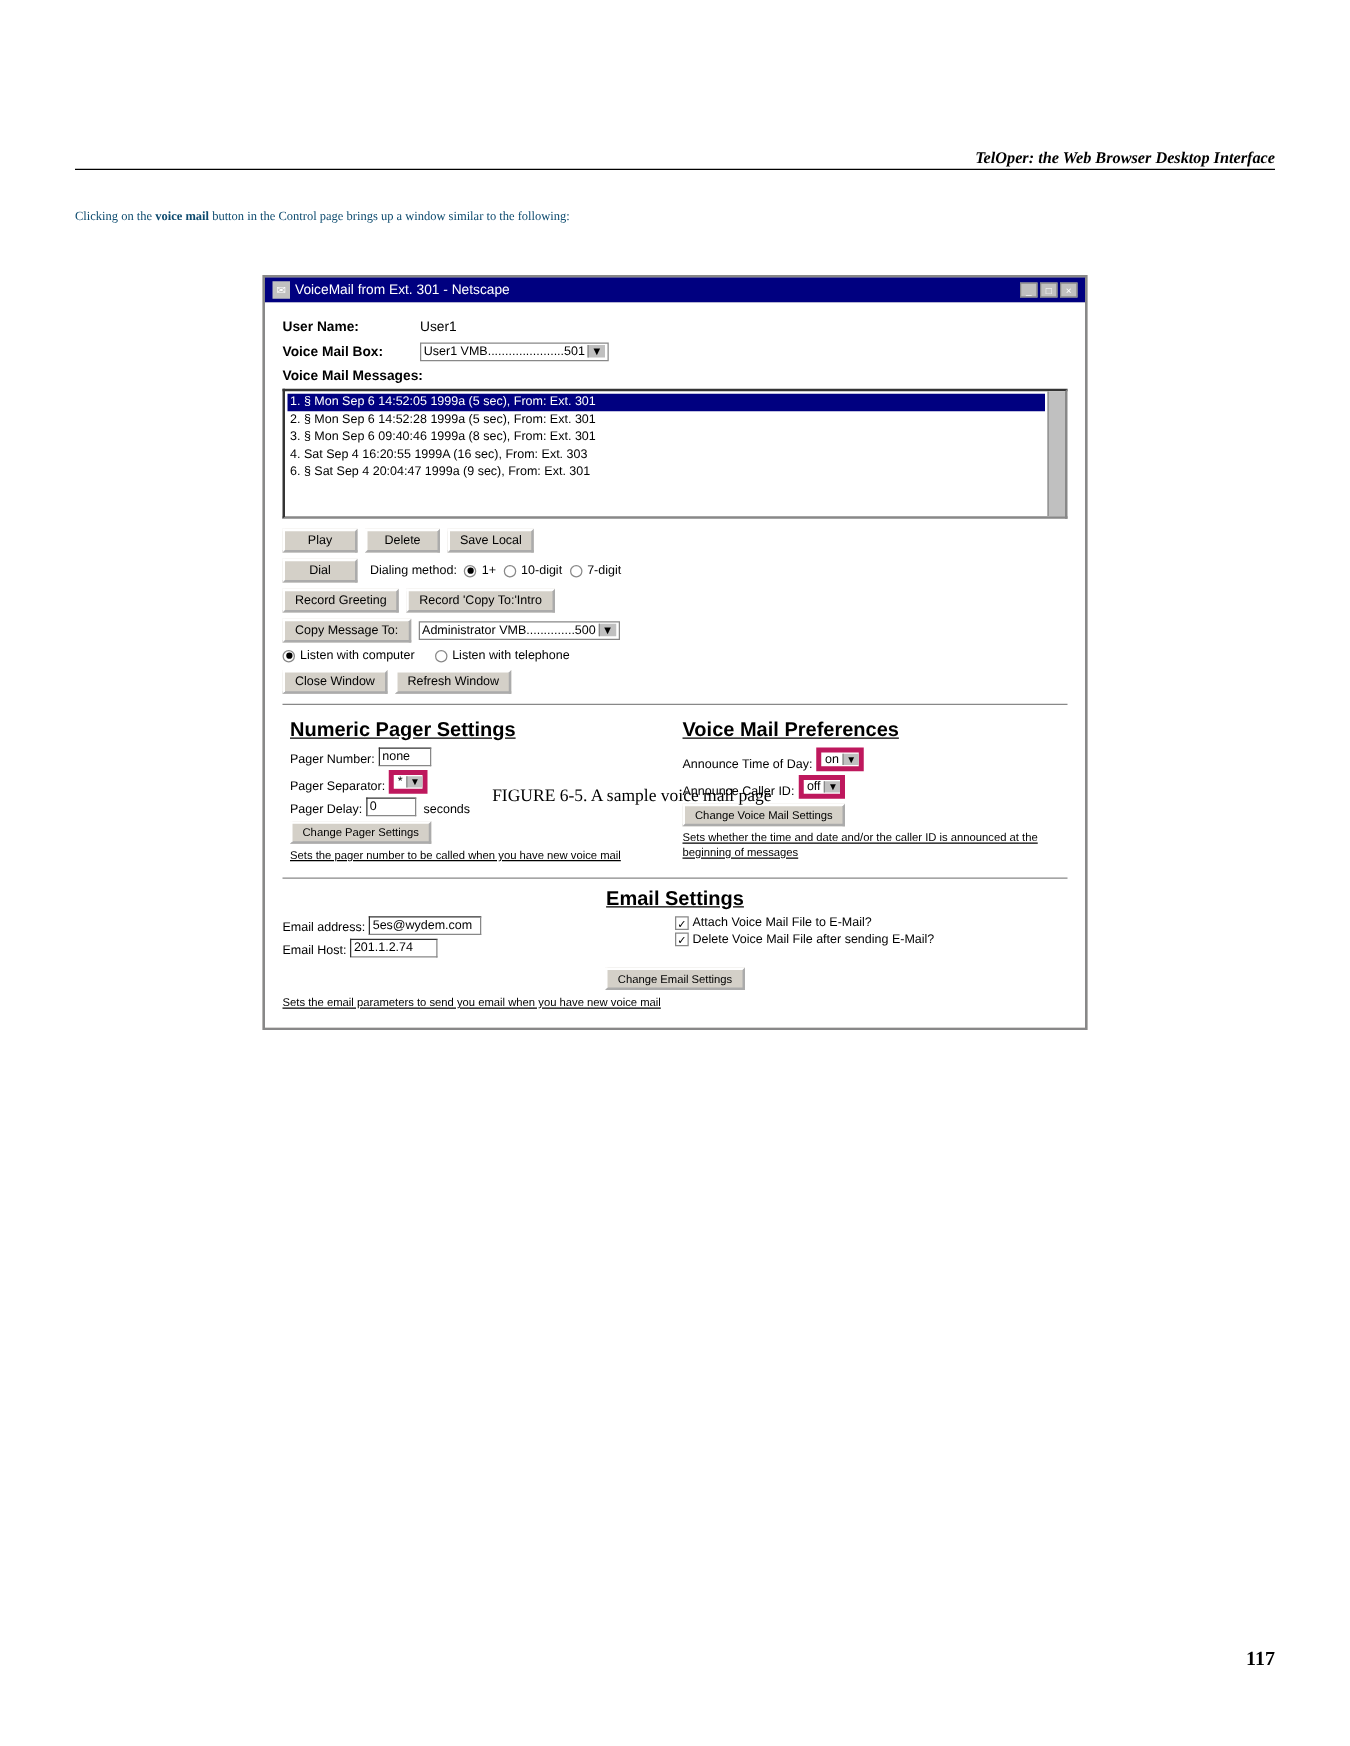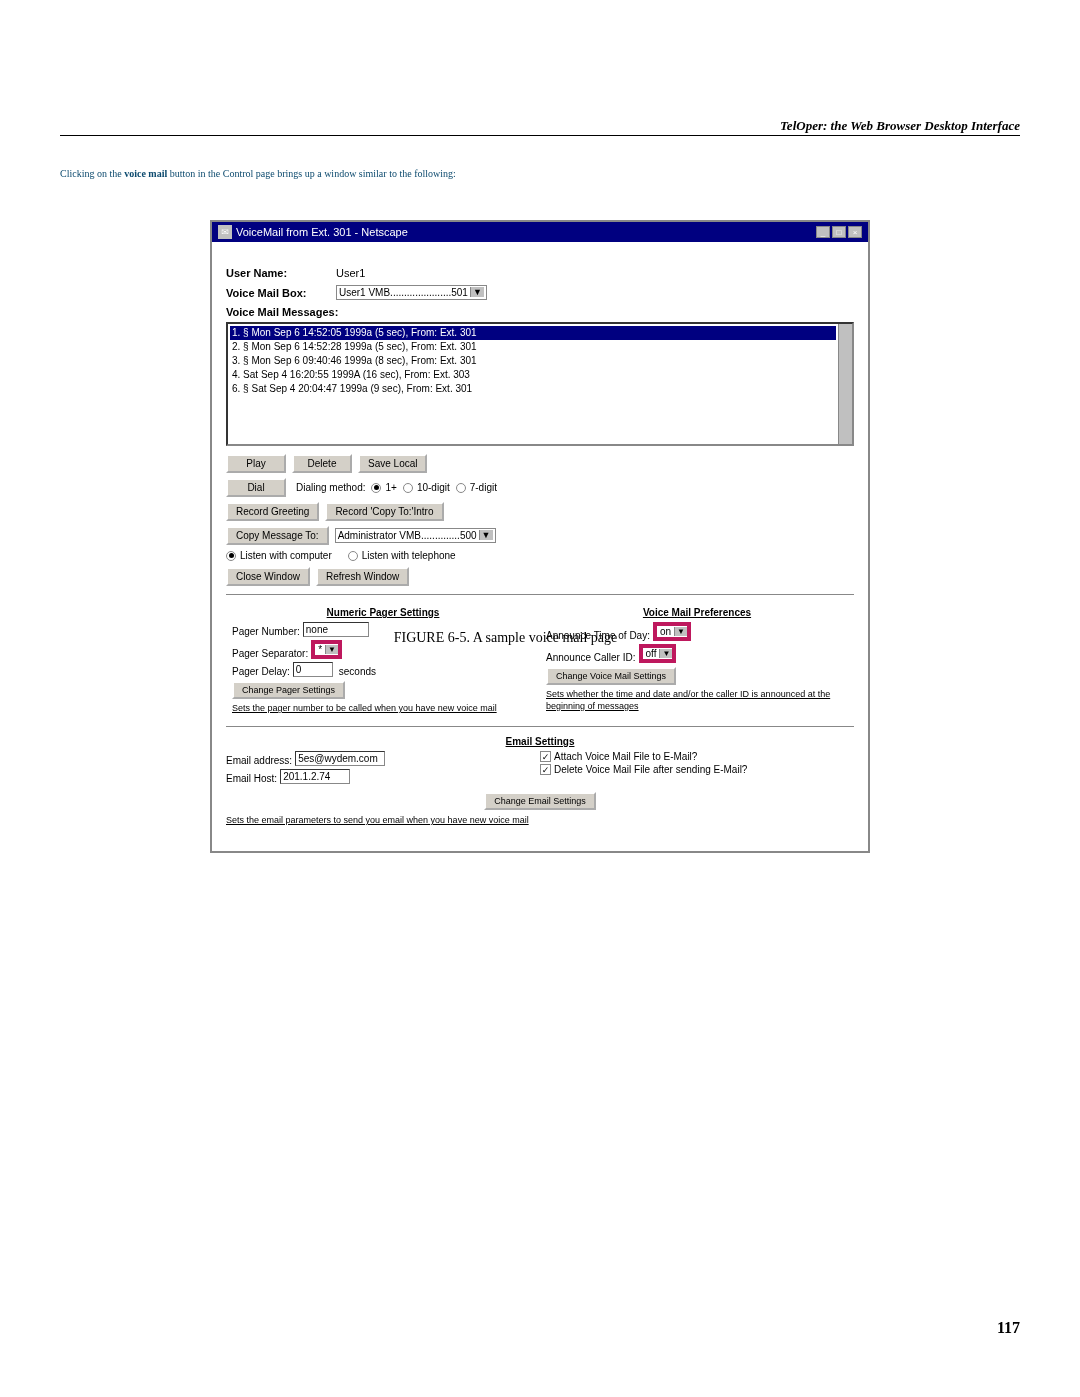--- a/index.html
+++ b/index.html
@@ -88,21 +88,21 @@
       font-size: 8px;
       display: flex;
       align-items: center;
       justify-content: center;
       cursor: pointer;
     }
 
     
     .window-content {
       background: #ffffff;
-      padding: 25px 14px;
+      padding: 14px 14px;
       font-family: Arial, sans-serif;
       font-size: 11px;
       color: #000;
     }
 
     .field-row {
       display: flex;
       align-items: center;
       margin-bottom: 6px;
     }
@@ -140,21 +140,21 @@
     .section-label {
       font-weight: bold;
       font-size: 11px;
       margin-bottom: 4px;
     }
 
     
     .message-list {
       border: 2px inset #888;
       background: #fff;
-      height: 124px;
+      height: 104px;
       overflow: hidden;
       font-size: 10px;
       padding: 2px;
       margin-bottom: 8px;
       position: relative;
     }
     .message-list-item {
       padding: 0 2px;
       line-height: 14px;
     }
@@ -229,23 +229,22 @@
       grid-template-columns: 1fr 1fr;
       gap: 0;
       font-size: 10px;
     }
     .settings-col {
       padding: 4px 6px;
     }
     .settings-heading {
       font-weight: bold;
       text-decoration: underline;
-      font-size: 10px;
+      font-size: 16px;
       margin-bottom: 4px;
-      text-align: center;
     }
     .settings-row {
       display: flex;
       align-items: flex-end;
       margin-bottom: 3px;
       gap: 3px;
     }
     .settings-label {
       font-size: 10px;
     }
@@ -429,21 +428,21 @@
     </div>
 
     <div class="divider"></div>
 
     <div class="settings-grid">
 
       <div class="settings-col">
         <div class="settings-heading">Numeric Pager Settings</div>
         <div class="settings-row">
           <span class="settings-label">Pager Number:</span>
-          <input class="mini-input" type="text" value="none" style="width: 66px;">
+          <input class="mini-input" type="text" value="none" style="width: 42px;">
         </div>
         <div class="settings-row">
           <span class="settings-label">Pager Separator:</span>
           <div class="small-select">
             <span>*</span>
             <span class="arr">▼</span>
           </div>
         </div>
         <div class="settings-row">
           <span class="settings-label">Pager Delay:</span>

